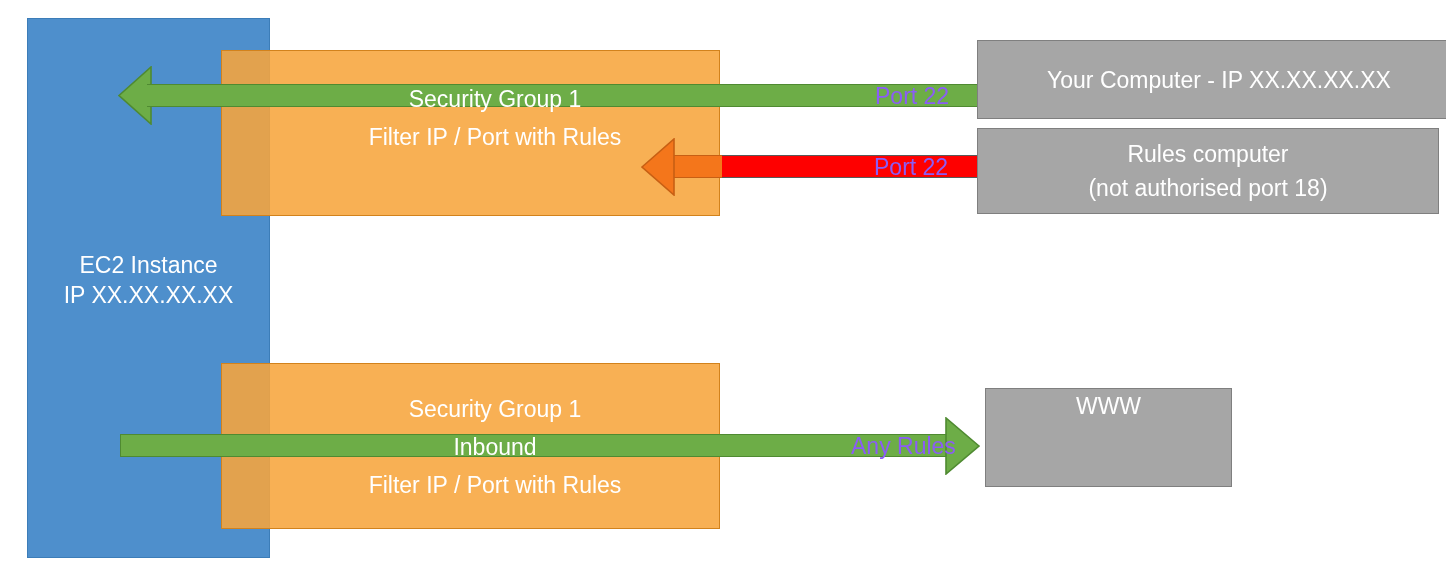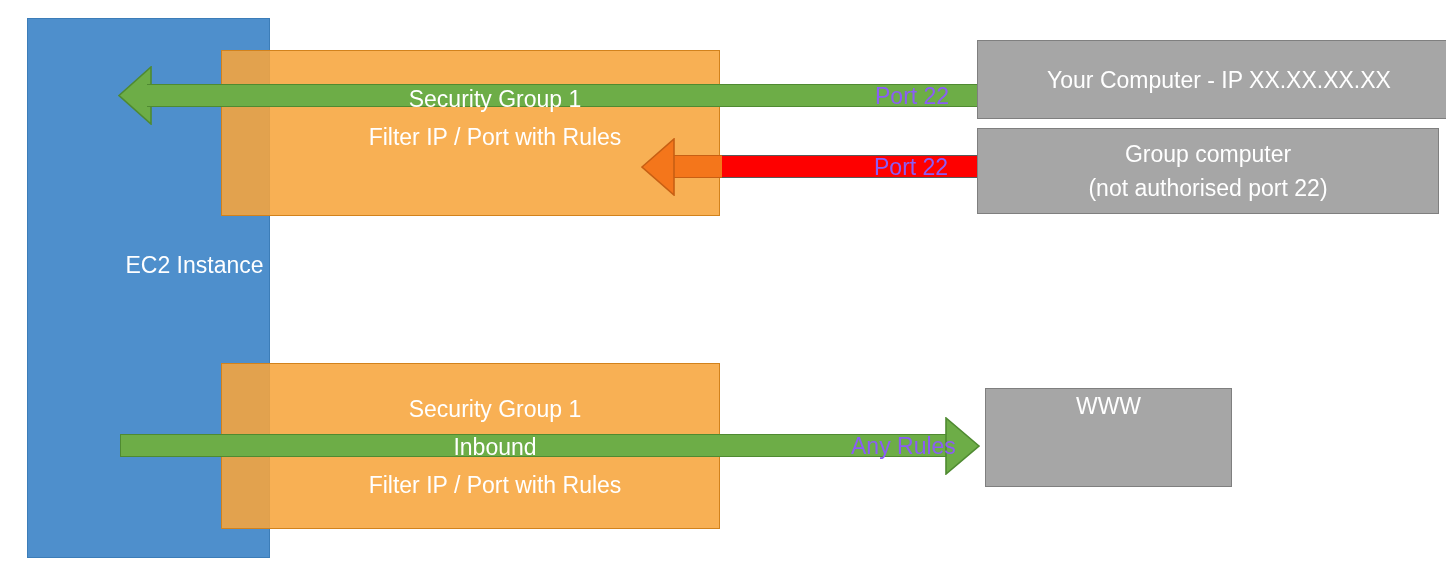--- a/index.html
+++ b/index.html
@@ -34,21 +34,20 @@
     position: absolute;
     left: 27px;
     top: 250px;
     width: 243px;
     text-align: center;
     color: #ffffff;
     font-size: 23px;
     line-height: 30px;
     z-index: 6;
     pointer-events: none;
-    margin-left: 46px;
   }
 
   
   .sg-box {
     position: absolute;
     background: rgba(247, 165, 60, 0.88);
     border: 1px solid #D2821C;
     box-sizing: border-box;
     z-index: 3;
   }
@@ -172,20 +171,21 @@
   .grey-line { display: block; }
 </style>
 </head>
 <body>
 
 <div id="canvas">
 
   <div class="ec2-box"></div>
   <div class="ec2-label">
     <div>EC2 Instance</div>
+    <div>IP XX.XX.XX.XX</div>
   </div>
 
   <div class="sg-box sg-inbound"></div>
 
   <svg class="green-in-head" viewBox="0 0 34 59">
     <polygon points="1,29.5 33,1 33,58 1,29.5" fill="#6DAD47" stroke="#4F8A31" stroke-width="1.6"></polygon>
   </svg>
   <div class="bar green-in-shaft"></div>
   <div class="bar-label" style="left:875px; top:85px;">Port 22</div>
 
@@ -198,22 +198,22 @@
 
   <div class="sg-text sg-text-inbound">
     <div>Security Group 1</div>
     <div>Filter IP / Port with Rules</div>
   </div>
 
   <div class="grey-box grey-your-computer">
     <span class="grey-line">Your Computer - IP XX.XX.XX.XX</span>
   </div>
   <div class="grey-box grey-other-computer">
-    <span class="grey-line">Group computer</span>
-    <span class="grey-line">(not authorised port 22)</span>
+    <span class="grey-line">Rules computer</span>
+    <span class="grey-line">(not authorised port 18)</span>
   </div>
 
   <div class="sg-box sg-outbound"></div>
 
   <div class="bar green-out-shaft"></div>
   <svg class="green-out-head" viewBox="0 0 36 58">
     <polygon points="35,29 2,1 2,57 35,29" fill="#6DAD47" stroke="#4F8A31" stroke-width="1.6"></polygon>
   </svg>
   <div class="bar-label" style="left:851px; top:435px;">Any Rules</div>
 

